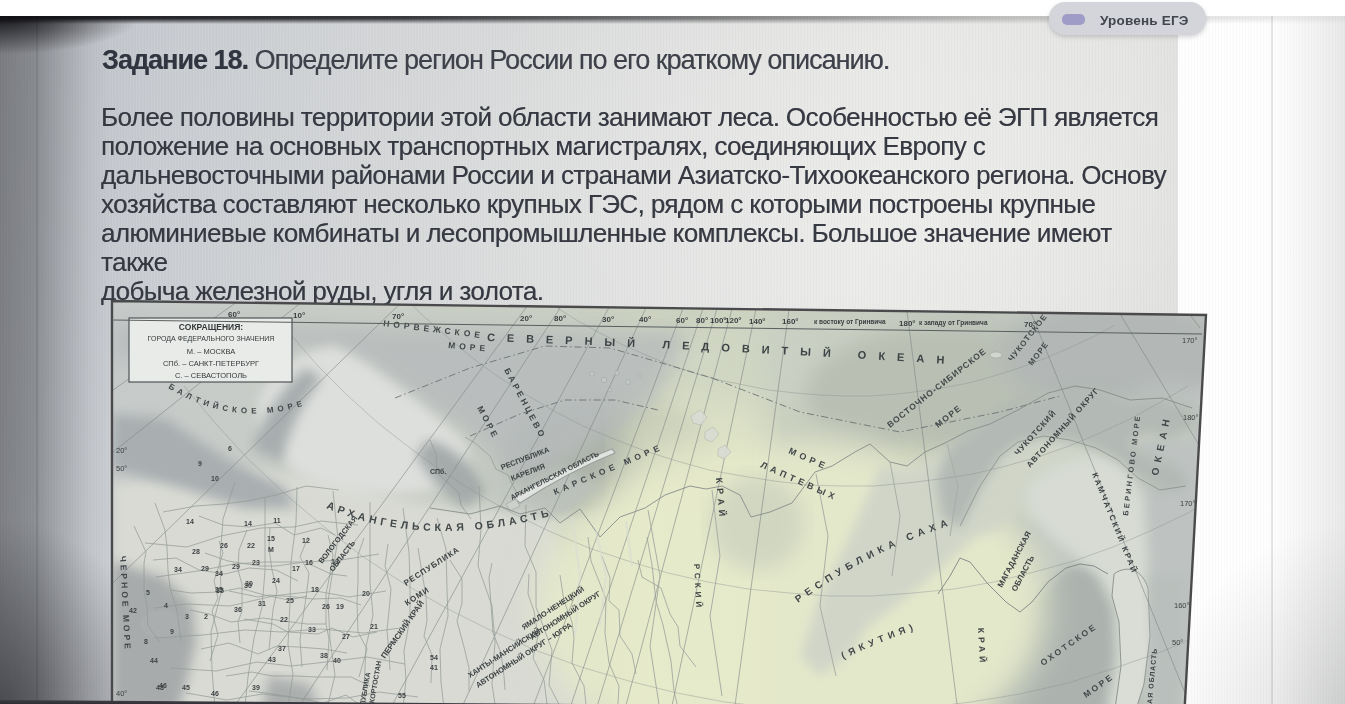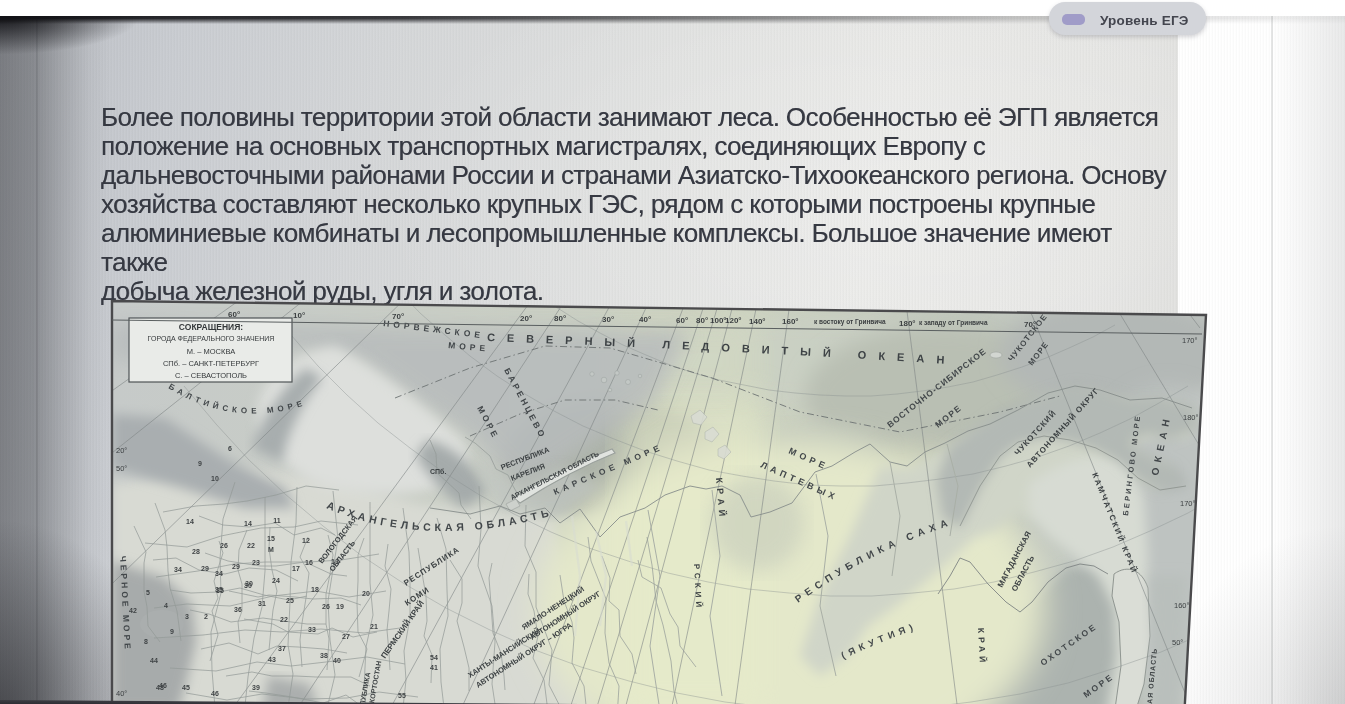--- a/index.html
+++ b/index.html
@@ -30,20 +30,21 @@
 
   <div class="abs" style="left:1271px;top:0;width:2px;height:690px;background:rgba(90,92,96,0.15);"></div>
   <div class="abs" style="left:1273px;top:0;width:72px;height:690px;background:linear-gradient(90deg, rgba(255,255,255,0.10), rgba(120,122,124,0.16));"></div>
 
   <div class="abs" style="left:1049px;top:-14px;width:157px;height:33px;border-radius:16px;background:#d3d5da;box-shadow:0 2px 4px rgba(80,80,90,0.25);"></div>
 
   <div class="abs" style="left:1062px;top:-2px;width:23px;height:11px;border-radius:5px;background:#a09cc8;"></div>
 
   <div class="abs" style="left:1100px;top:-3px;width:120px;font-size:13.5px;color:#43454e;font-weight:700;letter-spacing:0.2px;">Уровень ЕГЭ</div>
 
+  <div class="abs" style="left:102px;top:29px;font-size:27px;color:#3e414a;letter-spacing:-1.0px;text-shadow:0.35px 0 0 rgba(62,65,74,0.5);"><b style="color:#313540;">Задание 18.</b> Определите регион России по его краткому описанию.</div>
 
   <div class="abs" style="left:101px;top:87px;font-size:26px;line-height:29px;color:#363942;letter-spacing:-0.6px;text-shadow:0.35px 0 0 rgba(54,57,66,0.55);">Более половины территории этой области занимают леса. Особенностью её ЭГП является<br>положение на основных транспортных магистралях, соединяющих Европу с<br>дальневосточными районами России и странами Азиатско-Тихоокеанского региона. Основу<br>хозяйства составляют несколько крупных ГЭС, рядом с которыми построены крупные<br>алюминиевые комбинаты и лесопромышленные комплексы. Большое значение имеют также<br>добыча железной руды, угля и золота.</div>
 
   <svg class="abs" style="left:0;top:0;" width="1345" height="704" viewBox="0 0 1345 704">
     <defs>
       <clipPath id="mapclip">
           <path d="M112,285 L1206,299 L1184,704 L112,704 Z"></path>
         </clipPath>
       <linearGradient id="seabase" x1="0" y1="0" x2="1" y2="0">
         <stop offset="0" stop-color="#c6cac9"></stop>

